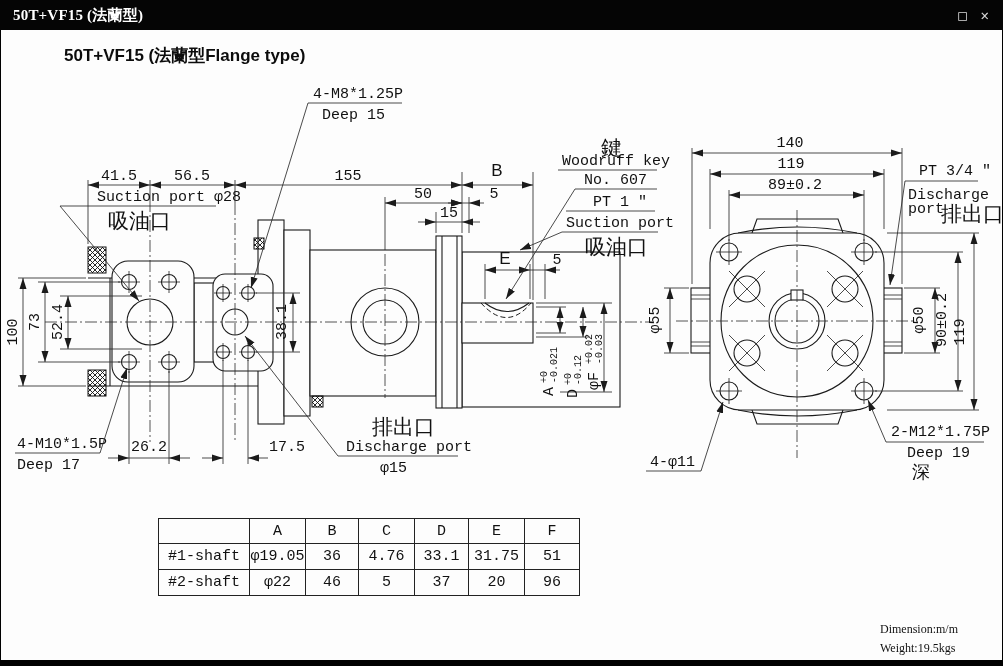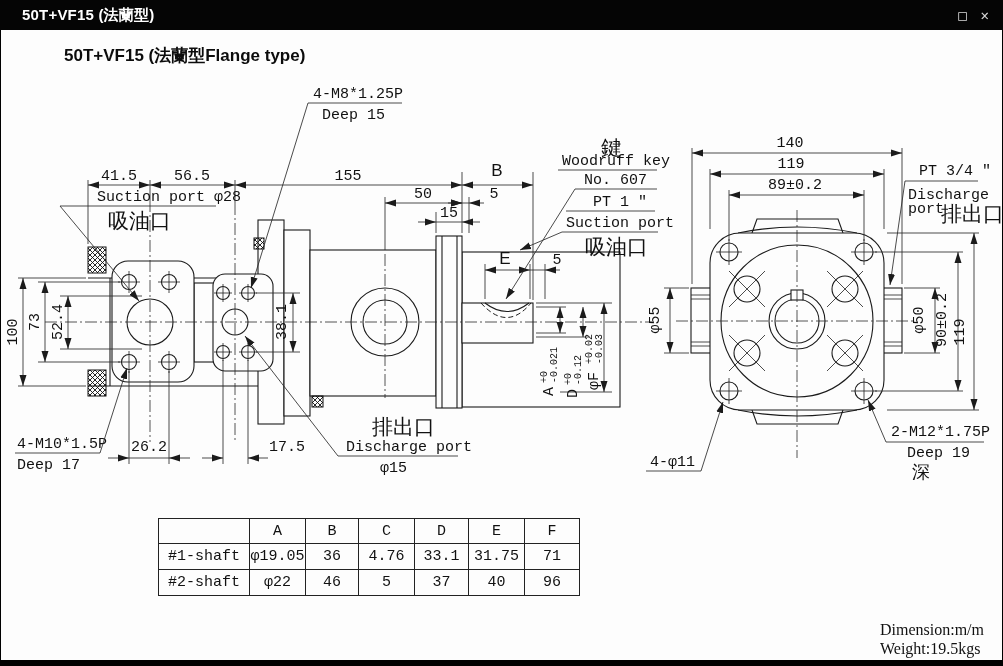--- a/index.html
+++ b/index.html
@@ -1,18 +1,18 @@
 <!DOCTYPE html>
 <html><head>
 <meta charset="utf-8">
 <style>
   html,body{margin:0;padding:0;}
   body{width:1003px;height:666px;position:relative;background:#000;font-family:"Liberation Sans",sans-serif;overflow:hidden;}
   #titlebar{position:absolute;left:0;top:0;width:1003px;height:30px;background:#050505;color:#fff;z-index:5;display:flex;align-items:center;}
-  #titlebar .wtitle{font-size:15px;font-weight:bold;padding-left:22px;letter-spacing:.2px;}
+  #titlebar .wtitle{font-size:15px;font-weight:bold;padding-left:13px;letter-spacing:.2px;font-family:Liberation Serif, serif;}
   #titlebar .controls{margin-left:auto;display:flex;align-items:center;gap:14px;padding-right:14px;}
   #titlebar .wbtn{color:#d8d8d8;font-size:14px;line-height:14px;cursor:pointer;font-family:"DejaVu Sans Mono",monospace;}
   #content{position:absolute;left:1px;top:30px;width:1001px;height:630px;background:#fdfdfd;z-index:1;}
   #heading{position:absolute;left:64px;top:44px;font-size:17px;font-weight:bold;color:#0c0c0c;z-index:3;white-space:nowrap;}
   svg#draw{position:absolute;left:0;top:0;z-index:2;}
   svg .ln{stroke:#1b1b1b;stroke-width:1.1;fill:none;}
   svg .lnf{stroke:#1b1b1b;stroke-width:1.1;fill:#fdfdfd;}
   svg .thin{stroke:#2a2a2a;stroke-width:0.85;fill:none;}
   svg .cl{stroke:#2a2a2a;stroke-width:0.8;fill:none;stroke-dasharray:12 3 2 3;}
   svg .hid{stroke:#1b1b1b;stroke-width:1;fill:none;stroke-dasharray:5 3;}
@@ -20,21 +20,21 @@
   svg .t15{font:15px "Liberation Mono","DejaVu Sans Mono",monospace;}
   svg .tol{font:10px "Liberation Mono","DejaVu Sans Mono",monospace;}
   svg .big{font:17px "Liberation Sans",sans-serif;}
   svg .cjk{font:21px "DejaVu Sans",sans-serif;}
   svg .cjks{font:18px "DejaVu Sans",sans-serif;}
   #spec-table{position:absolute;left:158px;top:518px;border-collapse:collapse;z-index:3;font-family:"Liberation Mono","DejaVu Sans Mono",monospace;font-size:15px;color:#111;}
   #spec-table td,#spec-table th{border:1.4px solid #222;text-align:center;font-weight:normal;padding:0;background:#fdfdfd;}
   #spec-table th{height:24px;}
   #spec-table td{height:25px;}
   .c0{width:90px;} .cA{width:55px;} .cB{width:52px;} .cC{width:55px;} .cD{width:53px;} .cE{width:55px;} .cF{width:54px;}
-  #footer{position:absolute;left:880px;top:620px;z-index:3;font-family:"Liberation Serif",serif;font-size:16px;color:#111;line-height:19px;}
+  #footer{position:absolute;left:880px;top:620px;z-index:3;font-family:"Liberation Serif",serif;font-size:12px;color:#111;line-height:19px;}
 </style>
 </head>
 <body>
 
 <div id="content"></div>
 
 <div id="titlebar">
   <span class="wtitle">50T+VF15 (法蘭型)</span>
   <span class="controls">
     <span class="wbtn">□</span>
@@ -385,29 +385,29 @@
     <th class="cE">E</th>
     <th class="cF">F</th>
   </tr>
   <tr>
     <td>#1-shaft</td>
     <td>φ19.05</td>
     <td>36</td>
     <td>4.76</td>
     <td>33.1</td>
     <td>31.75</td>
-    <td>71</td>
+    <td>51</td>
   </tr>
   <tr>
     <td>#2-shaft</td>
     <td>φ22</td>
     <td>46</td>
     <td>5</td>
     <td>37</td>
-    <td>40</td>
+    <td>20</td>
     <td>96</td>
   </tr>
 </tbody>
   </table>
 
 <div id="footer">
   <div>Dimension:m/m</div>
   <div>Weight:19.5kgs</div>
 </div>
 

